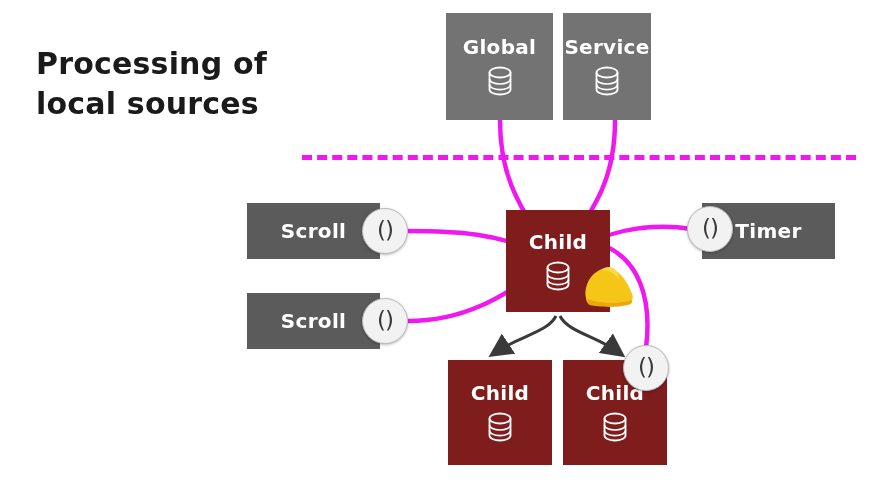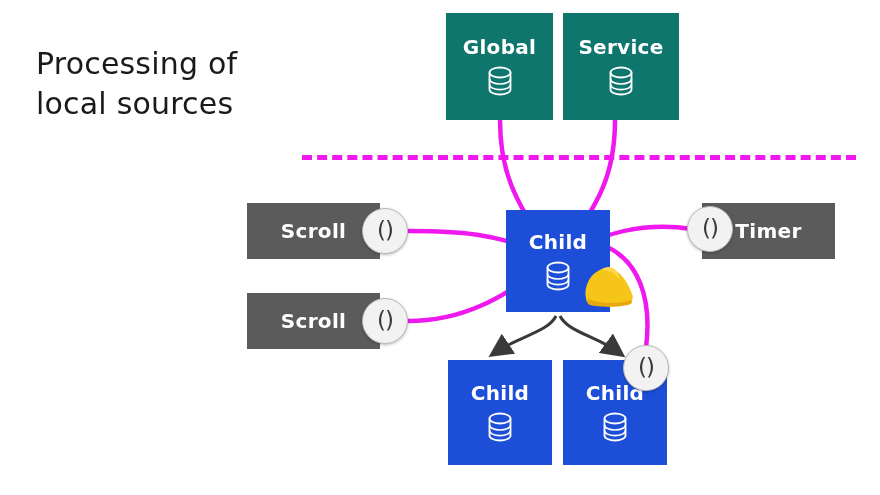--- a/index.html
+++ b/index.html
@@ -25,34 +25,34 @@
     height: 495px;
   }
   .title {
     position: absolute;
     left: 36px;
     top: 44px;
     width: 270px;
     font-size: 30px;
     line-height: 1.32;
     color: #1a1a1a;
-    font-weight: 400;
+    font-weight: 700;
     letter-spacing: 0.2px;
     white-space: pre-line;
   }
   .node {
     position: absolute;
     box-sizing: border-box;
     display: flex;
     flex-direction: column;
     align-items: center;
     justify-content: center;
   }
-  .node-blue { background: #0f766e; text-align: center; }
-  .node-green { background: #1d4ed8; }
+  .node-blue { background: #737373; text-align: center; }
+  .node-green { background: #7f1d1d; }
   .node-gray  { background: #5b5b5b; }
   .node-label {
     color: #ffffff;
     font-weight: bold;
     font-size: 20px;
     letter-spacing: 0.3px;
     line-height: 1;
   }
   .db-icon {
     margin-top: 9px;
@@ -127,21 +127,21 @@
   <div class="node node-blue" style="left:446px; top:13px; width:107px; height:107px;">
     <div class="node-label">Global</div>
     <svg class="db-icon" width="26" height="30" viewBox="0 0 26 30">
       <ellipse cx="13" cy="6.5" rx="10.5" ry="5" fill="none" stroke="#ffffff" stroke-width="1.8"></ellipse>
       <path d="M2.5,6.5 V23.5 C2.5,26.3 7.2,28.5 13,28.5 C18.8,28.5 23.5,26.3 23.5,23.5 V6.5" fill="none" stroke="#ffffff" stroke-width="1.8"></path>
       <path d="M2.5,13 C2.5,15.8 7.2,18 13,18 C18.8,18 23.5,15.8 23.5,13" fill="none" stroke="#ffffff" stroke-width="1.6"></path>
       <path d="M2.5,18.6 C2.5,21.4 7.2,23.6 13,23.6 C18.8,23.6 23.5,21.4 23.5,18.6" fill="none" stroke="#ffffff" stroke-width="1.6"></path>
     </svg>
   </div>
 
-  <div class="node node-blue" style="left:563px; top:13px; width:116px; height:107px;">
+  <div class="node node-blue" style="left:563px; top:13px; width:88px; height:107px;">
     <div class="node-label">Service</div>
     <svg class="db-icon" width="26" height="30" viewBox="0 0 26 30">
       <ellipse cx="13" cy="6.5" rx="10.5" ry="5" fill="none" stroke="#ffffff" stroke-width="1.8"></ellipse>
       <path d="M2.5,6.5 V23.5 C2.5,26.3 7.2,28.5 13,28.5 C18.8,28.5 23.5,26.3 23.5,23.5 V6.5" fill="none" stroke="#ffffff" stroke-width="1.8"></path>
       <path d="M2.5,13 C2.5,15.8 7.2,18 13,18 C18.8,18 23.5,15.8 23.5,13" fill="none" stroke="#ffffff" stroke-width="1.6"></path>
       <path d="M2.5,18.6 C2.5,21.4 7.2,23.6 13,23.6 C18.8,23.6 23.5,21.4 23.5,18.6" fill="none" stroke="#ffffff" stroke-width="1.6"></path>
     </svg>
   </div>
 
   <div class="node node-gray" style="left:247px; top:203px; width:133px; height:56px;">

